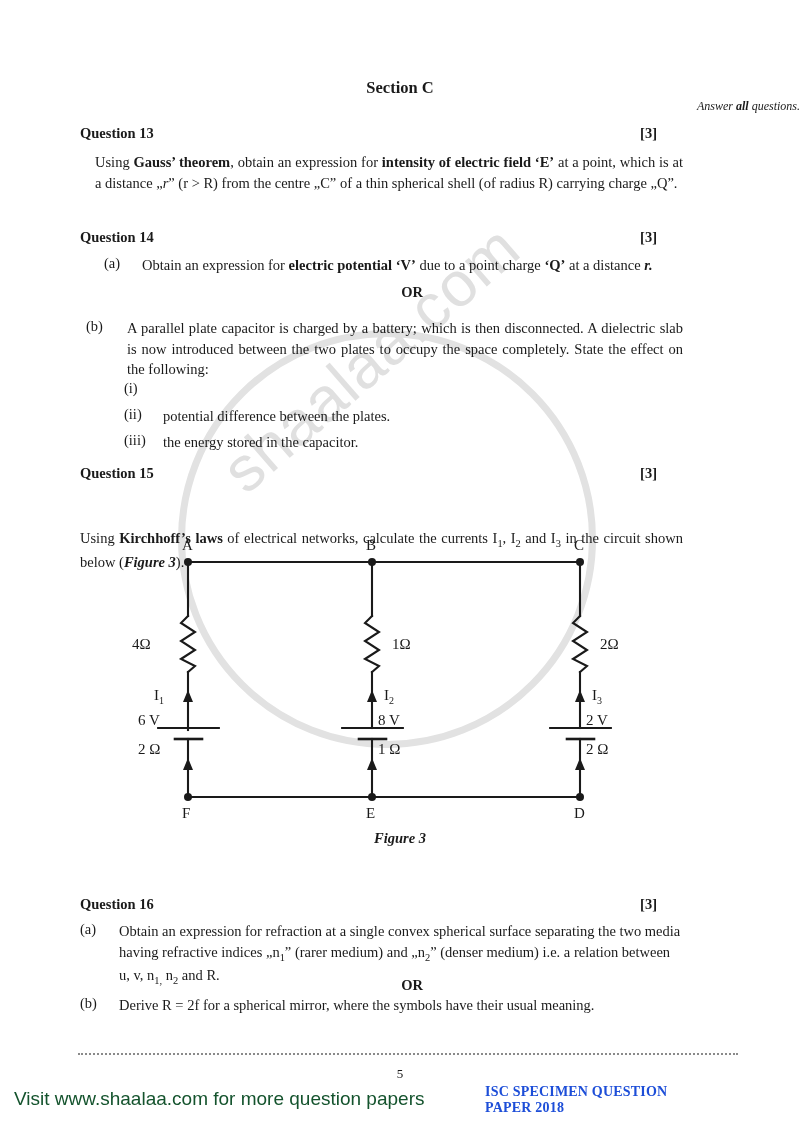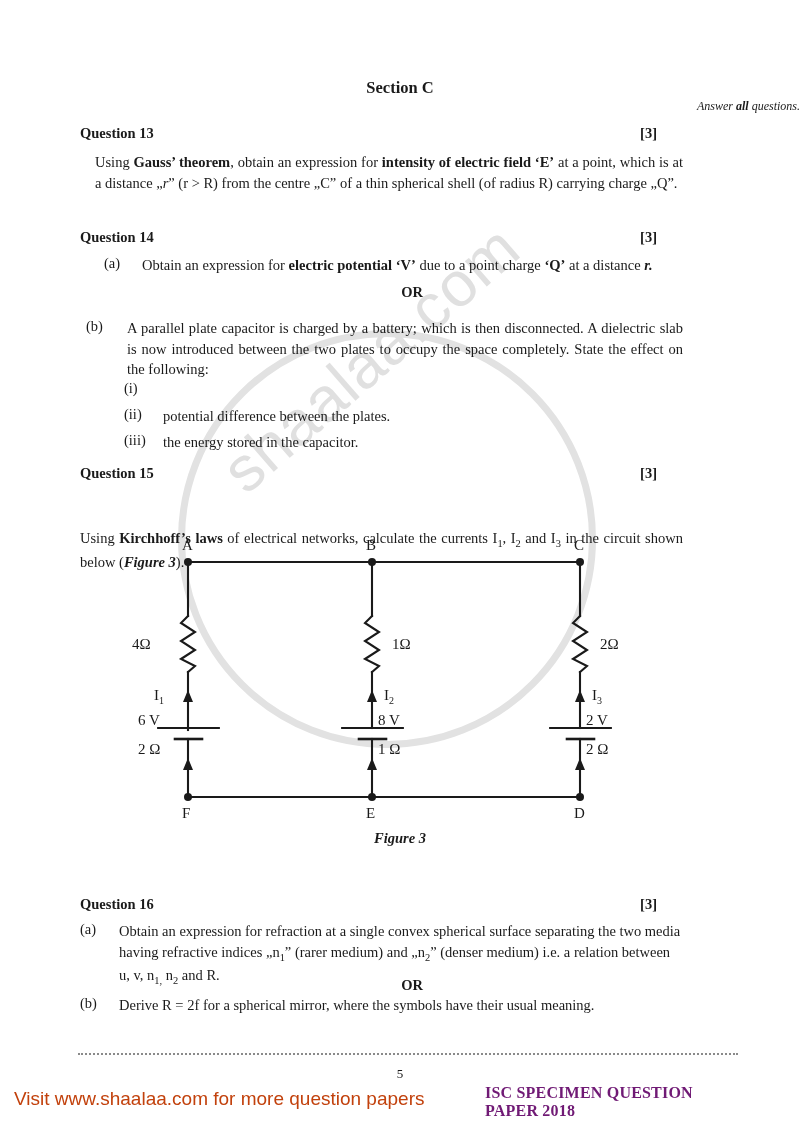--- a/index.html
+++ b/index.html
@@ -141,31 +141,31 @@
   #page-num {
     position: absolute;
     left: 0; top: 1066px;
     width: 800px;
     text-align: center;
     font-size: 13px;
   }
   #paper-id {
     position: absolute;
     left: 485px; top: 1084px;
-    font-size: 16px;
+    font-size: 14px;
     font-weight: bold;
     letter-spacing: 0.2px;
-    color: #701a75;
+    color: #1d4ed8;
   }
   #visit-banner {
     position: absolute;
     left: 14px; top: 1088px;
     font-family: "Liberation Sans", sans-serif;
     font-size: 19px;
-    color: #c2410c;
+    color: #14532d;
     z-index: 4;
   }
 </style>
 </head>
 <body>
 
 <div id="page">
 
   <div id="watermark">
     <div id="wm-circle"></div>

